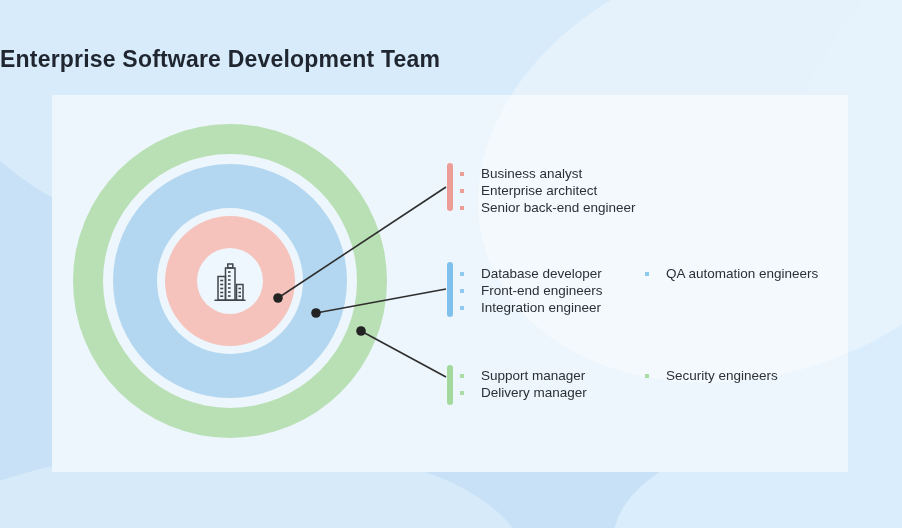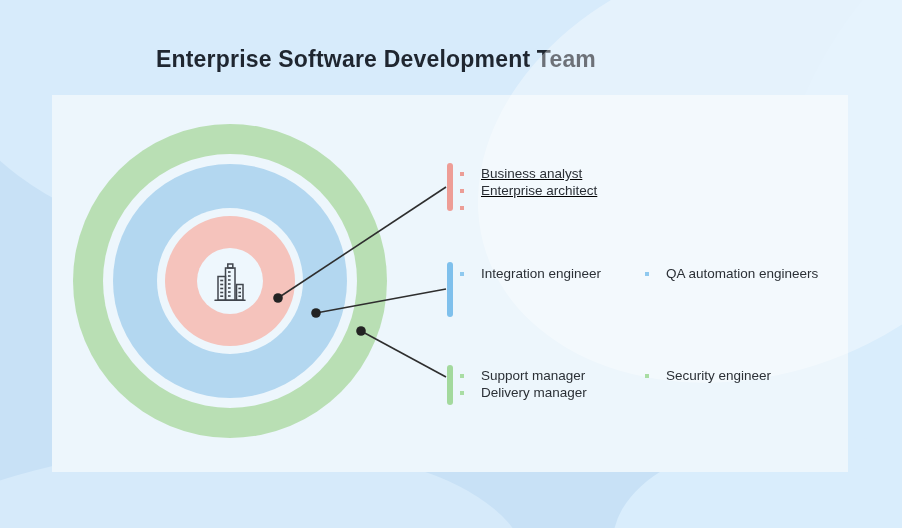--- a/index.html
+++ b/index.html
@@ -9,21 +9,21 @@
     font-family:"Liberation Sans","DejaVu Sans",sans-serif;
   }
   .blob{position:absolute;border-radius:50%;}
   .blob-top{width:980px;height:560px;left:-70px;top:-310px;background:#d7ebfb;transform:rotate(-10deg);}
   .blob-right{width:380px;height:640px;left:768px;top:-90px;background:#d9edfc;transform:rotate(14deg);}
   .blob-bottom-left{width:720px;height:310px;left:-190px;top:448px;background:#d6eafa;transform:rotate(-6deg);}
   .blob-bottom-right{width:520px;height:270px;left:610px;top:440px;background:#d9edfc;transform:rotate(9deg);}
 
   .page-title{
     position:absolute;left:0;top:46px;width:752px;margin:0;
-    text-align:center;font-size:23px;font-weight:700;color:#1f2630;letter-spacing:.2px;
+    font-size:23px;font-weight:700;color:#1f2630;letter-spacing:.2px;
   }
 
   .panel{position:absolute;left:52px;top:95px;width:796px;height:377px;background:#edf6fc;}
   .panel-sheen{
     position:absolute;left:420px;top:-140px;width:560px;height:420px;border-radius:50%;
     background:rgba(255,255,255,.35);transform:rotate(-18deg);
   }
 
   .ring{position:absolute;border-radius:50%;}
   .ring-green {left:73px; top:124px;width:314px;height:314px;background:#b9dfb4;}
@@ -42,21 +42,21 @@
   .bar-blue {left:447px;top:262px;height:55px;background:#7fc0ec;}
   .bar-green{left:447px;top:365px;height:40px;background:#a3d99d;}
 
   ul.role-list{position:absolute;list-style:none;margin:0;padding:0;}
   ul.role-list li{display:flex;align-items:center;height:17px;font-size:13.5px;color:#2b3036;}
   .bullet{width:4px;height:4px;margin-right:17px;flex:0 0 auto;}
   .bullet-pink {background:#ec9d96;}
   .bullet-blue {background:#8fc9ef;}
   .bullet-green{background:#a9dda4;}
 
-  .list-g1c1{left:460px;top:165px;text-decoration:underline;}
+  .list-g1c1{left:460px;top:165px;}
   .list-g2c1{left:460px;top:265px;}
   .list-g2c2{left:645px;top:265px;}
   .list-g3c1{left:460px;top:367px;}
   .list-g3c2{left:645px;top:367px;}
 </style>
 </head>
 <body>
 
 <div class="stage">
 
@@ -117,25 +117,34 @@
     <li>
         <span class="bullet bullet-pink"></span>
         <span>Business analyst</span>
       </li>
     <li>
         <span class="bullet bullet-pink"></span>
         <span>Enterprise architect</span>
       </li>
     <li>
         <span class="bullet bullet-pink"></span>
+        <span>Senior back-end engineer</span>
       </li>
   </ul>
 
   <div class="accent-bar bar-blue"></div>
   <ul class="role-list list-g2c1">
+    <li>
+        <span class="bullet bullet-blue"></span>
+        <span>Database developer</span>
+      </li>
+    <li>
+        <span class="bullet bullet-blue"></span>
+        <span>Front-end engineers</span>
+      </li>
     <li>
         <span class="bullet bullet-blue"></span>
         <span>Integration engineer</span>
       </li>
   </ul>
   <ul class="role-list list-g2c2">
     <li>
         <span class="bullet bullet-blue"></span>
         <span>QA automation engineers</span>
       </li>
@@ -148,17 +157,17 @@
         <span>Support manager</span>
       </li>
     <li>
         <span class="bullet bullet-green"></span>
         <span>Delivery manager</span>
       </li>
   </ul>
   <ul class="role-list list-g3c2">
     <li>
         <span class="bullet bullet-green"></span>
-        <span>Security engineer</span>
+        <span>Security engineers</span>
       </li>
   </ul>
 
 </div>
 
 </body></html>

